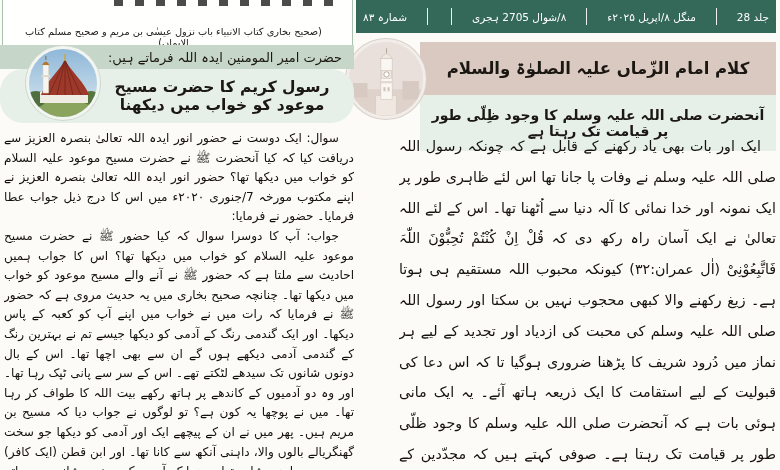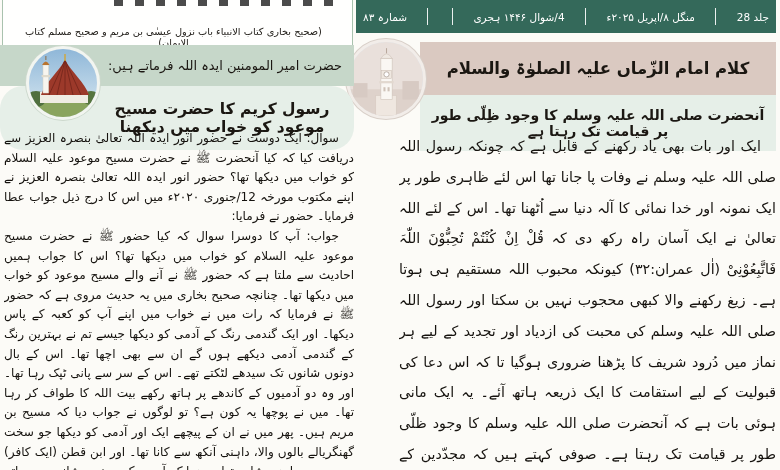--- a/index.html
+++ b/index.html
@@ -17,23 +17,23 @@
   
   .citation-box{position:absolute;left:2px;top:-22px;width:351px;height:77px;background:#fffffe;
                 border:1px solid #a9c2ae;box-sizing:border-box;}
   .remnant{position:absolute;bottom:48px;right:12px;width:226px;height:7px;opacity:.85;
            background:repeating-linear-gradient(90deg,#2c2c2c 0 9px,transparent 9px 21px);}
   .citation-text{position:absolute;bottom:6px;left:6px;right:14px;direction:rtl;text-align:center;
                  font-size:9.8px;color:#23201b;}
 
   
   .lh-box{position:absolute;left:0;top:45px;width:354px;height:84px;}
-  .lh-kicker{height:41px;background:#c6d7c9;display:flex;align-items:center;justify-content:center;
+  .lh-kicker{height:24px;background:#c6d7c9;display:flex;align-items:center;justify-content:center;
              padding-left:104px;padding-right:8px;direction:rtl;font-size:13px;text-align:center;}
-  .lh-head{height:64px;background:#e6efe8;display:flex;align-items:center;justify-content:center;
+  .lh-head{height:54px;background:#e6efe8;display:flex;align-items:center;justify-content:center;
            padding-left:96px;padding-right:6px;direction:rtl;font-weight:700;font-size:15.5px;text-align:center;border-radius:23px;}
   .photo{border-radius:50%;overflow:hidden;position:absolute;box-sizing:border-box;
          border:3px solid #f2f5f0;box-shadow:0 0 0 1px #ccd8cc;background:#dfe8ef;}
   .lh-photo{left:26px;top:1px;width:74px;height:74px;}
 
   .rh-box{position:absolute;left:420px;top:42px;width:356px;height:82px;}
   .rh-kicker{height:53px;background:#dac9c1;display:flex;align-items:center;justify-content:center;
              direction:rtl;font-size:16.5px;font-weight:700;}
   .rh-head{height:40px;background:#e6efe8;display:flex;align-items:center;justify-content:center;
            direction:rtl;font-weight:700;font-size:14px;text-align:center;padding:8px 6px;}
@@ -50,21 +50,21 @@
 </head>
 <body>
 
 <div class="page">
 
   <header class="masthead">
     <span>جلد 28</span>
     <i class="sep"></i>
     <span>منگل ۸/اپریل ۲۰۲۵ء</span>
     <i class="sep"></i>
-    <span>4/شوال ۱۴۴۶ ہجری</span>
+    <span>۸/شوال 2705 ہجری</span>
     <i class="sep"></i>
     <i class="sep"></i>
     <span>شمارہ ۸۳</span>
   </header>
 
   <div class="citation-box">
     <div class="remnant"></div>
     <div class="citation-text">(صحیح بخاری کتاب الانبیاء باب نزول عیسٰی بن مریم و صحیح مسلم کتاب الایمان)</div>
   </div>
 
@@ -116,18 +116,18 @@
       </svg>
     </div>
   </section>
 
   <div class="col col-right">
     <p>ایک اور بات بھی یاد رکھنے کے قابل ہے کہ چونکہ رسول اللہ صلی اللہ علیہ وسلم نے وفات پا جانا تھا اس لئے ظاہری طور پر ایک نمونہ اور خدا نمائی کا آلہ دنیا سے اُٹھنا تھا۔ اس کے لئے اللہ تعالیٰ نے ایک آسان راہ رکھ دی کہ قُلْ اِنْ کُنْتُمْ تُحِبُّوْنَ اللّٰہَ فَاتَّبِعُوْنِیْ (اٰل عمران:۳۲) کیونکہ محبوب اللہ مستقیم ہی ہوتا ہے۔ زیغ رکھنے والا کبھی محجوب نہیں بن سکتا اور رسول اللہ صلی اللہ علیہ وسلم کی محبت کی ازدیاد اور تجدید کے لیے ہر نماز میں دُرود شریف کا پڑھنا ضروری ہوگیا تا کہ اس دعا کی قبولیت کے لیے استقامت کا ایک ذریعہ ہاتھ آئے۔ یہ ایک مانی ہوئی بات ہے کہ آنحضرت صلی اللہ علیہ وسلم کا وجود ظلّی طور پر قیامت تک رہتا ہے۔ صوفی کہتے ہیں کہ مجدّدین کے اسماء آنحضرت صلی اللہ علیہ وسلم کے نام پر ہی ہوتے ہیں۔ یعنی ظلّی طور پر وہی نام ان کو کسی ایک رنگ میں دیا جاتا ہے۔</p>
 
   </div>
 
   <div class="col col-left">
-    <p>سوال: ایک دوست نے حضور انور ایدہ اللہ تعالیٰ بنصرہ العزیز سے دریافت کیا کہ کیا آنحضرت ﷺ نے حضرت مسیح موعود علیہ السلام کو خواب میں دیکھا تھا؟ حضور انور ایدہ اللہ تعالیٰ بنصرہ العزیز نے اپنے مکتوب مورخہ 12/جنوری ۲۰۲۰ء میں اس کا درج ذیل جواب عطا فرمایا۔ حضور نے فرمایا:</p>
+    <p>سوال: ایک دوست نے حضور انور ایدہ اللہ تعالیٰ بنصرہ العزیز سے دریافت کیا کہ کیا آنحضرت ﷺ نے حضرت مسیح موعود علیہ السلام کو خواب میں دیکھا تھا؟ حضور انور ایدہ اللہ تعالیٰ بنصرہ العزیز نے اپنے مکتوب مورخہ 7/جنوری ۲۰۲۰ء میں اس کا درج ذیل جواب عطا فرمایا۔ حضور نے فرمایا:</p>
     <p>جواب: آپ کا دوسرا سوال کہ کیا حضور ﷺ نے حضرت مسیح موعود علیہ السلام کو خواب میں دیکھا تھا؟ اس کا جواب ہمیں احادیث سے ملتا ہے کہ حضور ﷺ نے آنے والے مسیح موعود کو خواب میں دیکھا تھا۔ چنانچہ صحیح بخاری میں یہ حدیث مروی ہے کہ حضور ﷺ نے فرمایا کہ رات میں نے خواب میں اپنے آپ کو کعبہ کے پاس دیکھا۔ اور ایک گندمی رنگ کے آدمی کو دیکھا جیسے تم نے بہترین رنگ کے گندمی آدمی دیکھے ہوں گے ان سے بھی اچھا تھا۔ اس کے بال دونوں شانوں تک سیدھے لٹکتے تھے۔ اس کے سر سے پانی ٹپک رہا تھا۔ اور وہ دو آدمیوں کے کاندھے پر ہاتھ رکھے بیت اللہ کا طواف کر رہا تھا۔ میں نے پوچھا یہ کون ہے؟ تو لوگوں نے جواب دیا کہ مسیح بن مریم ہیں۔ پھر میں نے ان کے پیچھے ایک اور آدمی کو دیکھا جو سخت گھنگریالے بالوں والا، داہنی آنکھ سے کانا تھا۔ اور ابن قطن (ایک کافر) سے بہت زیادہ مشابہ تھا۔ وہ ایک آدمی کے دونوں شانوں پر ہاتھ رکھے ہوئے بیت اللہ کے گرد گھوم رہا تھا میں نے پوچھا یہ کون ہے؟ تو جواب ملا کہ یہ مسیح دجال ہے۔</p>
 
   </div>
 
 </div>
 
 </body></html>

